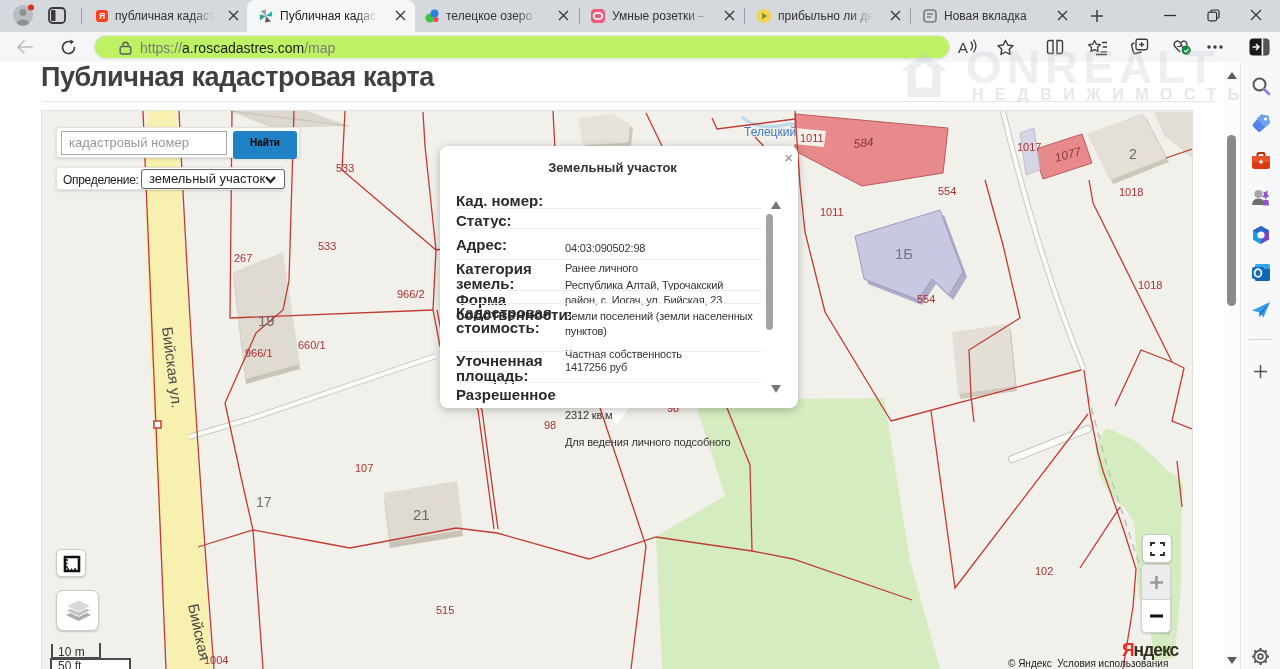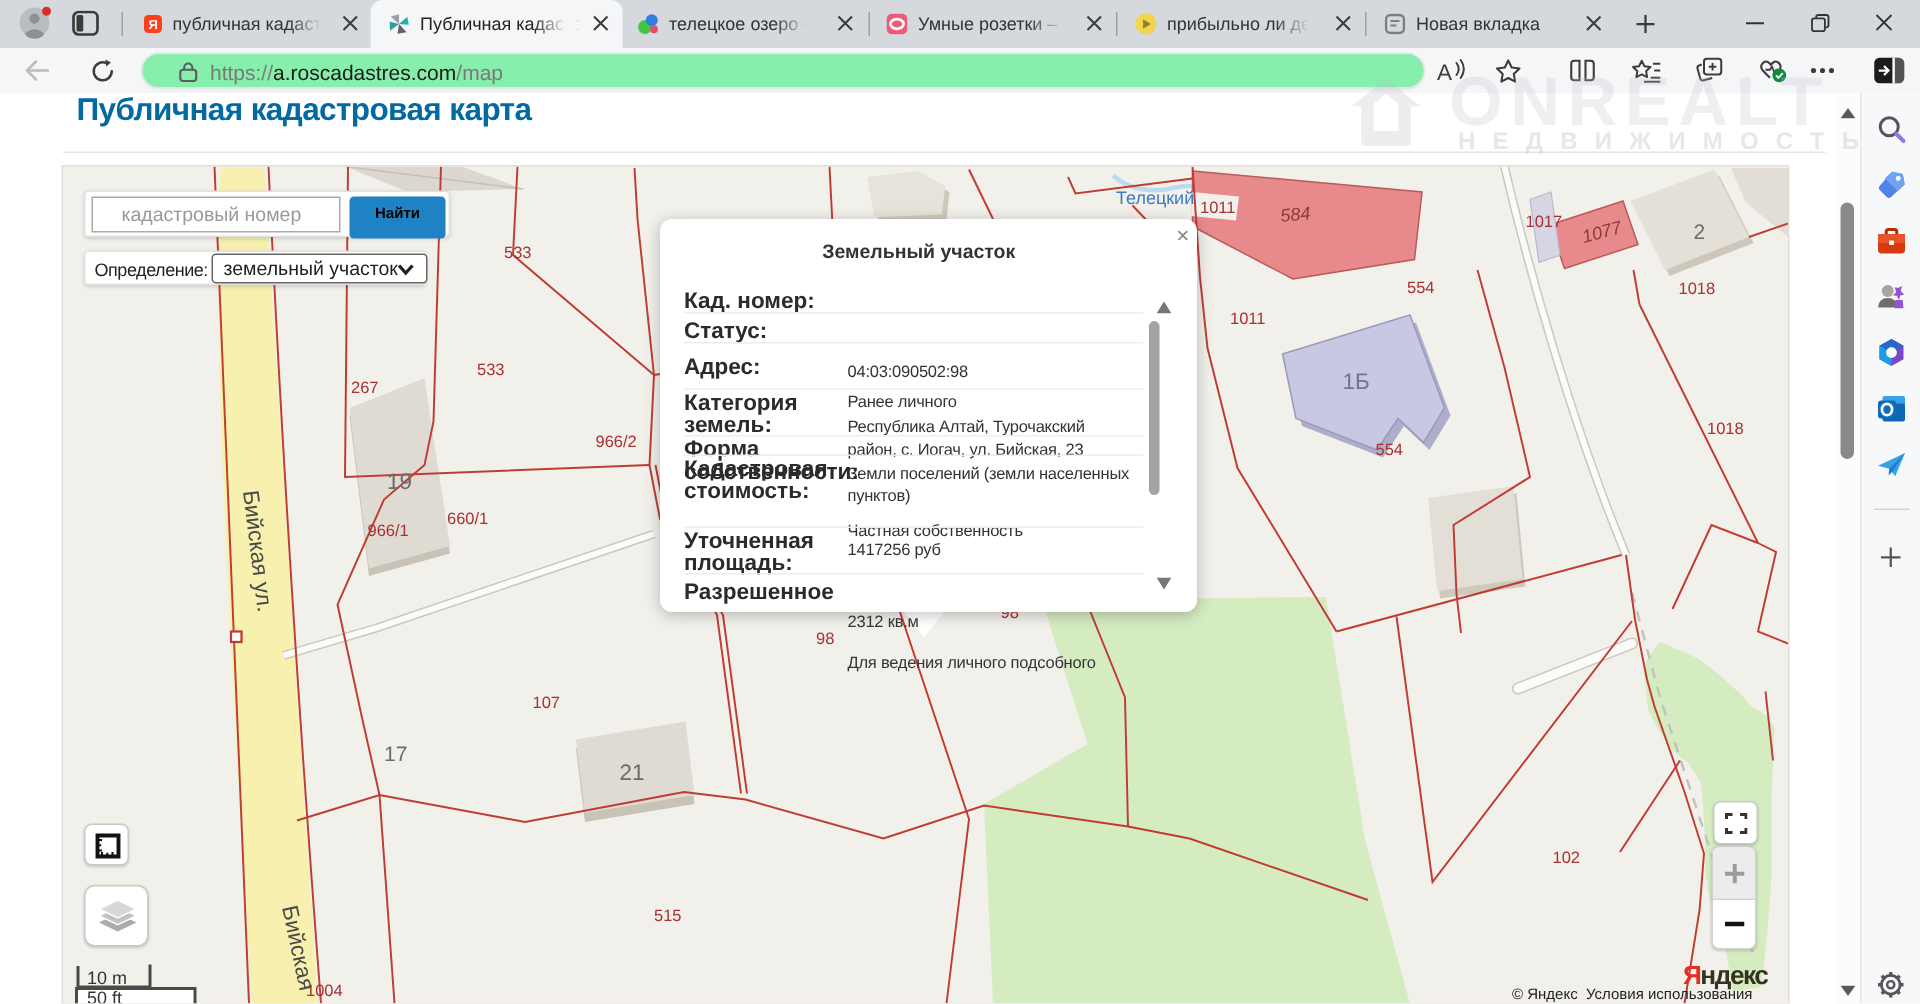--- a/index.html
+++ b/index.html
@@ -5,47 +5,47 @@
 * { margin:0; padding:0; box-sizing:border-box; }
 html,body { width:1280px; height:669px; overflow:hidden; font-family:"Liberation Sans", sans-serif; background:#fff; }
 #stage { position:relative; width:1280px; height:669px; overflow:hidden; }
 
 #tabbar { position:absolute; left:0; top:0; width:1280px; height:32px; background:#d5d8dc; }
 .tabtitle { position:absolute; top:9px; font-size:12px; color:#333; white-space:nowrap; overflow:hidden; }
 .tsep { position:absolute; top:8px; width:1px; height:16px; background:#9da0a5; }
 .activetab { position:absolute; left:247px; top:0; width:168px; height:32px; background:#f5f6f7; border-radius:8px 8px 0 0; }
 
 #toolbar { position:absolute; left:0; top:32px; width:1280px; height:30px; background:#f5f6f7; }
-#pill { position:absolute; left:94px; top:3px; width:856px; height:24px; background:#86efac; border:1px solid #e3e5e8; border-radius:13px; box-shadow:0 1px 2px rgba(0,0,0,0.06); }
+#pill { position:absolute; left:94px; top:3px; width:856px; height:24px; background:#bef264; border:1px solid #e3e5e8; border-radius:13px; box-shadow:0 1px 2px rgba(0,0,0,0.06); }
 #urltext { position:absolute; left:45px; top:4px; font-size:14px; color:#7a7a7a; white-space:nowrap; }
 #urltext b { color:#1b1b1b; font-weight:normal; }
 
 #pagearea { position:absolute; left:0; top:62px; width:1240px; height:607px; background:#ffffff; }
-#h1t { position:absolute; left:51px; top:0px; font-size:21px; color:#0369a1; font-weight:bold; letter-spacing:-0.4px; }
+#h1t { position:absolute; left:41px; top:0px; font-size:27px; color:#404040; font-weight:bold; letter-spacing:-0.4px; }
 #hr1 { position:absolute; left:42px; top:39px; width:1175px; height:1px; background:#e4e4e4; }
 #mapwrap { position:absolute; left:42px; top:49px; width:1150px; height:558px; overflow:hidden; background:#f2f0ea; box-shadow:0 0 0 1px #e2dfd8; }
 
 #sbar { position:absolute; left:1224px; top:62px; width:16px; height:607px; background:#fcfcfc; }
 #sthumb { position:absolute; left:3px; top:73px; width:9px; height:171px; background:#8a8a8a; border-radius:4.5px; }
 
 #sidebar { position:absolute; left:1240px; top:62px; width:40px; height:607px; background:#f7f8f9; border-left:1px solid #e6e6e6; }
 .sic { position:absolute; left:10px; }
 
 #popup { position:absolute; left:440px; top:146px; z-index:6; width:358px; height:262px; background:#fff; border-radius:8px; box-shadow:0 2px 10px rgba(0,0,0,0.25); }
 #ptail { position:absolute; left:601px; top:406px; z-index:5; width:0; height:0; border-left:15px solid transparent; border-right:15px solid transparent; border-top:19px solid #fff; }
 #ptitle { position:absolute; left:0; top:14px; width:345px; text-align:center; font-size:13px; font-weight:bold; color:#333; }
 #pclose { position:absolute; right:5px; top:3px; font-size:15px; color:#888; }
 .prow { position:absolute; left:16px; width:306px; border-top:1px solid #ededed; }
 .plab { position:absolute; left:0px; font-size:15px; font-weight:bold; color:#2b2b2b; line-height:15px; }
 .pval { position:absolute; left:109px; width:215px; font-size:11px; color:#333; line-height:15px; white-space:nowrap; letter-spacing:-0.15px;margin-top:48px; }
 
 .mbtn { position:absolute; background:#fff; border:1px solid #c9c9c9; border-radius:5px; box-shadow:0 1px 2px rgba(0,0,0,0.18); }
 
 #spanel1 { position:absolute; left:56px; top:127px; width:244px; height:31px; background:#fff; border-radius:3px; border:1px solid #e2e2e2; box-shadow:0 1px 3px rgba(0,0,0,0.15); }
-#sinput { position:absolute; left:4px; top:3px; width:166px; height:24px; border:1px solid #aaa; background:#fff; font-size:13px; color:#999; line-height:22px; padding-left:19px; }
+#sinput { position:absolute; left:4px; top:3px; width:166px; height:24px; border:1px solid #aaa; background:#fff; font-size:13px; color:#999; line-height:22px; padding-left:7px; }
 #sbtn { position:absolute; left:176px; top:3px; width:64px; height:28px; background:#1e82c4; border-radius:3px; color:#000000; font-size:10px; font-weight:bold; text-align:center; line-height:24px; }
 #spanel2 { position:absolute; left:56px; top:167px; width:228px; height:23px; background:#fff; border-radius:3px; border:1px solid #e2e2e2; box-shadow:0 1px 3px rgba(0,0,0,0.15); }
 #slabel { position:absolute; left:6px; top:5px; font-size:12px; color:#222; letter-spacing:-0.3px;text-align:right; }
 #sselect { position:absolute; left:84px; top:1px; width:144px; height:20px; border:1.5px solid #666; border-radius:3px; background:#fff; font-size:13px; color:#222; line-height:17px; padding-left:7px; white-space:nowrap; }
 
 #wmark { position:absolute; left:880px; top:30px; width:360px; height:76px; overflow:hidden; pointer-events:none; z-index:50; }
 </style>
 </head>
 <body>
 <div id="stage">

